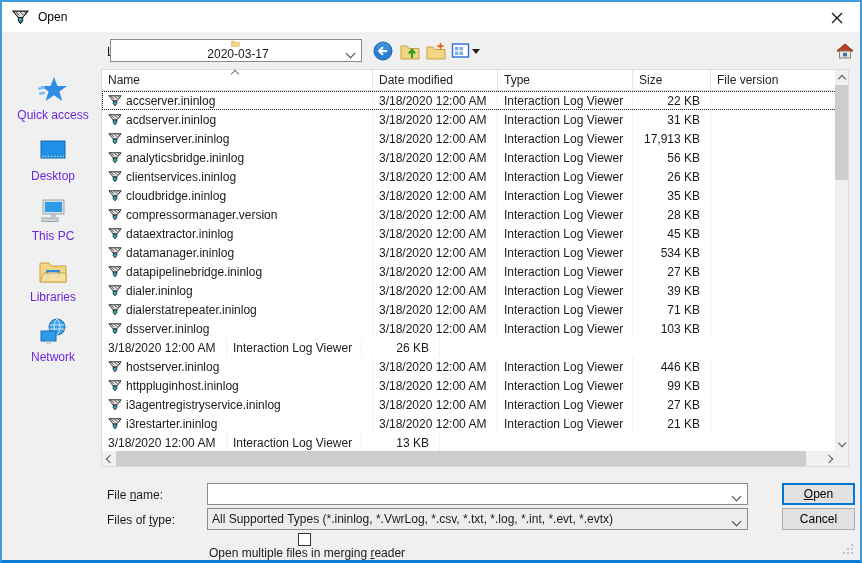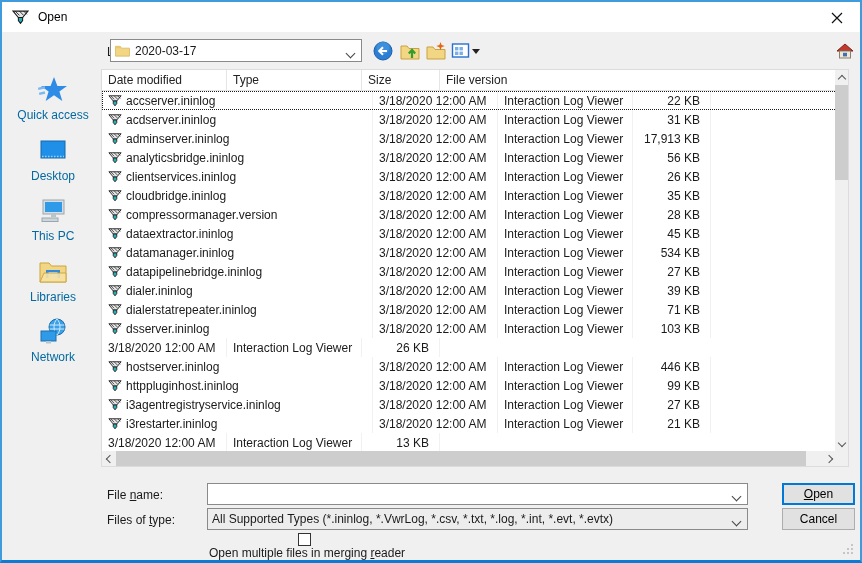--- a/index.html
+++ b/index.html
@@ -34,35 +34,35 @@
   .lookin-label { position: absolute; left: 55px; top: 43px; }
   .combo {
     position: absolute; background: #fff; border: 1px solid #8a8a8a;
     display: flex; align-items: center; padding-left: 4px;
   }
   .combo .chev-box { position: absolute; right: 7px; top: 50%; margin-top: -5px; }
   .chev {
     width: 7px; height: 7px; border-right: 1.4px solid #444; border-bottom: 1.4px solid #444;
     transform: rotate(45deg); display: inline-block;
   }
-  .lookin-combo { left: 108px; top: 37px; width: 252px; height: 23px; }
+  .lookin-combo { left: 108px; top: 37px; width: 252px; height: 23px; flex-direction: column; }
   .lookin-combo .folder-ic { width: 15px; height: 13px; margin-right: 5px; }
   .tb-icon { position: absolute; top: 39px; width: 20px; height: 20px; cursor: default; }
   .tb-back { left: 371px; }
   .tb-up { left: 398px; }
   .tb-new { left: 424px; }
   .tb-view { left: 449px; }
   .tb-caret { position: absolute; left: 470px; top: 47px; width: 0; height: 0;
     border-left: 4px solid transparent; border-right: 4px solid transparent; border-top: 5px solid #222; }
   .tb-home { left: 833px; }
   
   .sidebar { position: absolute; left: 6px; top: 68px; width: 90px; }
   .side-item { height: 60.5px; display: flex; flex-direction: column; align-items: center; justify-content: flex-start; padding-top: 4px; cursor: default; }
   .side-item svg { width: 32px; height: 32px; }
-  .side-item .lbl { margin-top: 2px; color: #0369a1; text-align: right; }
+  .side-item .lbl { margin-top: 2px; color: #6d28d9; text-align: right; }
   
   .filelist {
     position: absolute; left: 99px; top: 67px; width: 748px; height: 398px;
     background: #fff; border: 1px solid #dcdcdc;
   }
   .list-header {
     position: absolute; left: 0; top: 0; right: 13px; height: 21px;
     display: flex; background: #fff; border-bottom: 1px solid #e3e3e3; color: #222;
   }
   .hcell { padding: 3px 0 0 6px; border-right: 1px solid #e5e5e5; position: relative; }
@@ -219,20 +219,24 @@
         <path d="M12.6,9 H27.4 M12.6,13 H27.4 M20,3 C16,7 16,15 20,19 M20,3 C24,7 24,15 20,19" stroke="#cfe9fb" stroke-width="1" fill="none"></path>
         <rect x="4" y="15" width="15" height="10" fill="#2f9be8" stroke="#1d6fae"></rect>
         <rect x="9" y="25" width="5" height="2.5" fill="#b9c3ca"></rect>
       </svg>
       <span class="lbl">Network</span>
     </div>
   </div>
 
   <div class="filelist">
     <div class="list-header">
+      <div class="hcell hc-name">
+        <span>Name</span>
+        <span class="sort-chev"></span>
+      </div>
       <div class="hcell hc-date"><span>Date modified</span></div>
       <div class="hcell hc-type"><span>Type</span></div>
       <div class="hcell hc-size"><span>Size</span></div>
       <div class="hcell hc-ver"><span>File version</span></div>
     </div>
 
     <div class="rows">
   <div class="row selected">
     <div class="cell c-name">
   <svg viewBox="0 0 16 16">

